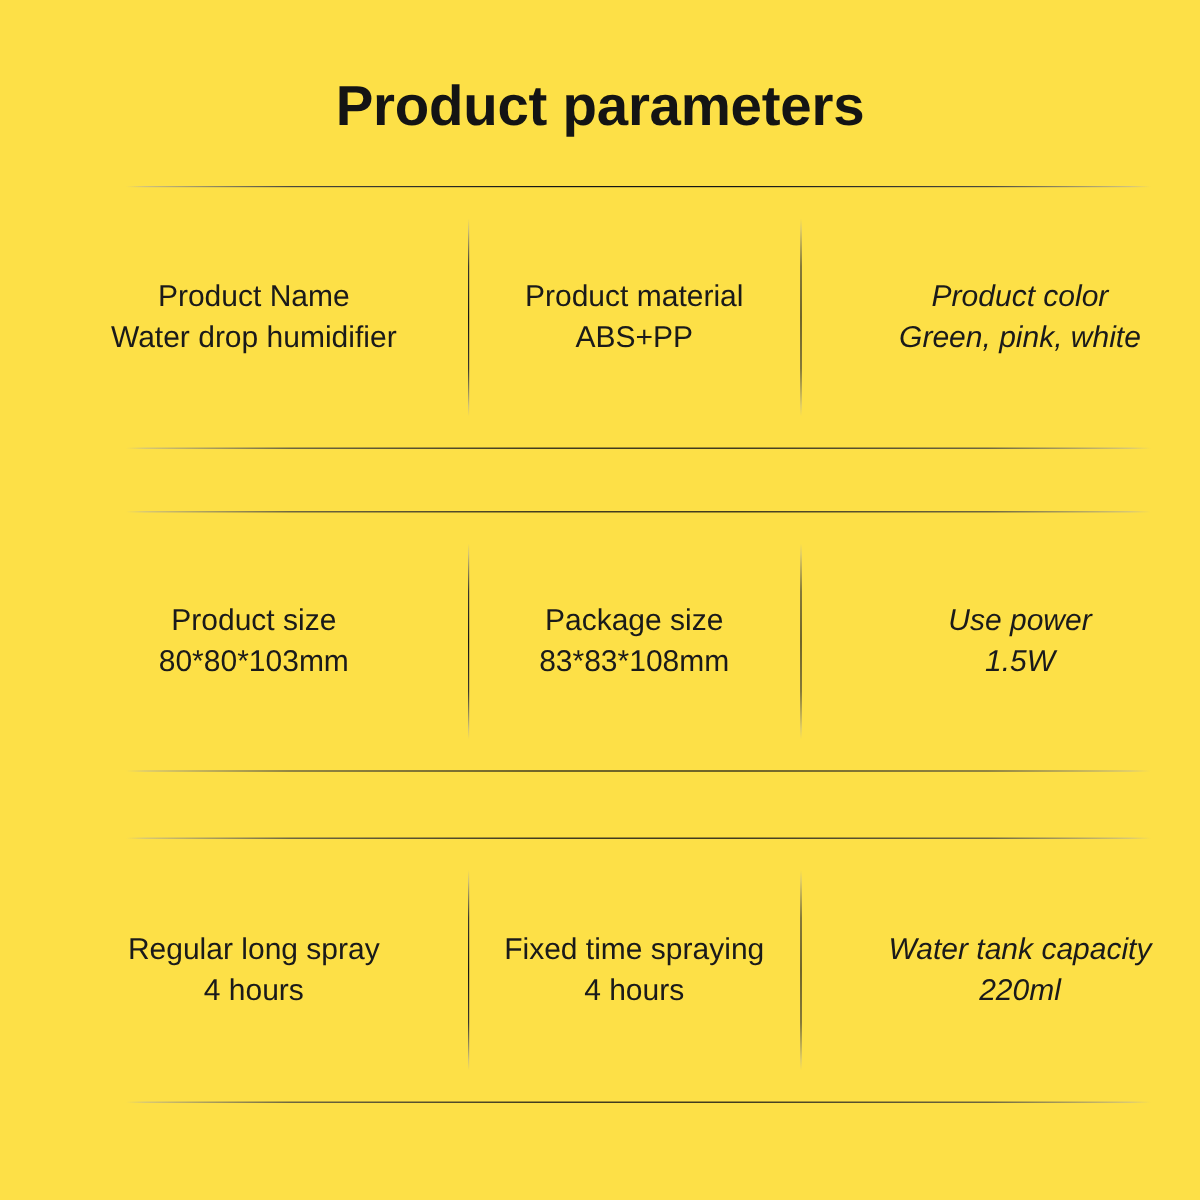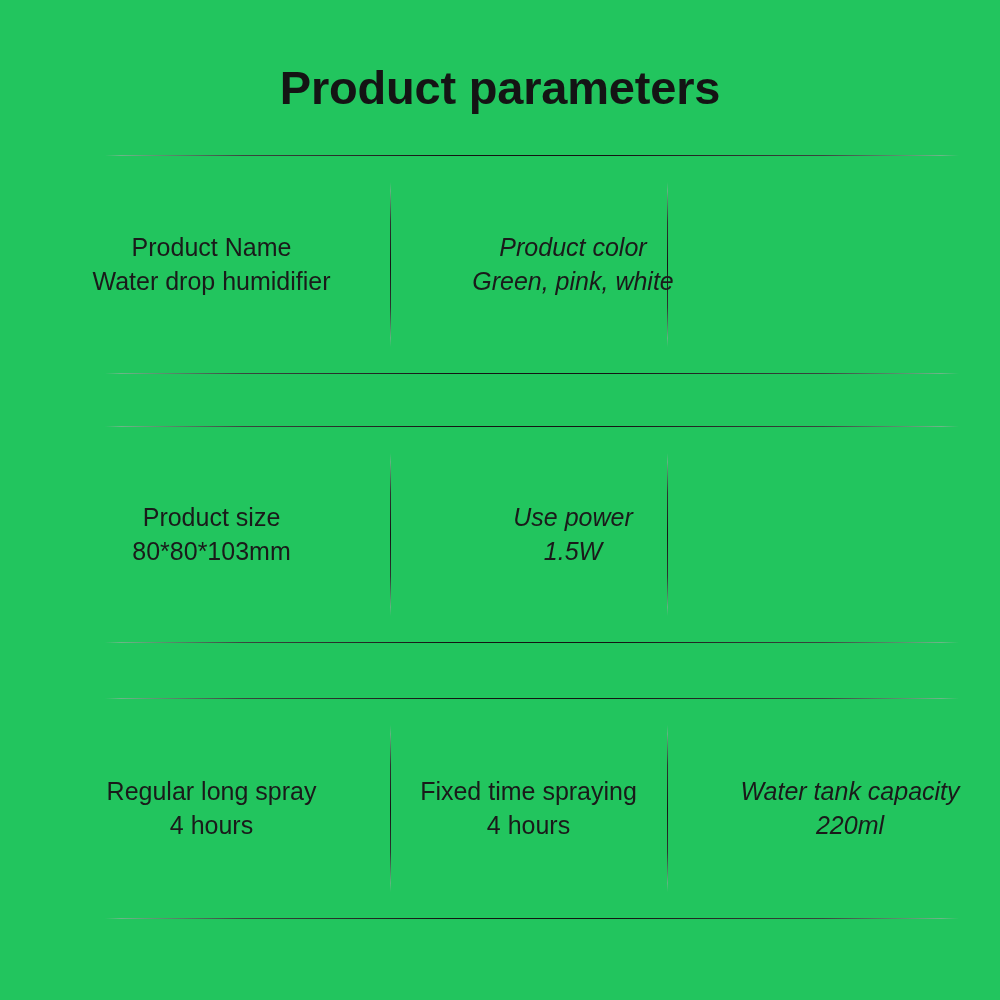--- a/index.html
+++ b/index.html
@@ -14,21 +14,21 @@
     font-family: "Liberation Sans", sans-serif;
     color: #1a1a1a;
     -webkit-font-smoothing: antialiased;
     overflow: hidden;
   }
 
   .page {
     position: relative;
     width: 1000px;
     height: 1000px;
-    background: #22c55e;
+    background: #fde047;
   }
 
   
   .page-title {
     position: absolute;
     top: 62px;
     left: 0;
     width: 1000px;
     text-align: center;
     font-size: 47px;
@@ -137,40 +137,48 @@
 
     <div class="row row-1">
       <div class="vrule vrule-a"></div>
       <div class="vrule vrule-b"></div>
 
       <div class="cell cell-1">
         <div class="cell-label">Product Name</div>
         <div class="cell-value">Water drop humidifier</div>
       </div>
 
+      <div class="cell cell-2">
+        <div class="cell-label">Product material</div>
+        <div class="cell-value">ABS+PP</div>
+      </div>
 
       <div class="cell cell-3">
         <div class="cell-label">Product color</div>
         <div class="cell-value">Green, pink, white</div>
       </div>
     </div>
 
     <div class="hrule"></div>
     <div class="gap-1"></div>
     <div class="hrule"></div>
 
     <div class="row row-2">
       <div class="vrule vrule-a"></div>
       <div class="vrule vrule-b"></div>
 
       <div class="cell cell-1">
         <div class="cell-label">Product size</div>
         <div class="cell-value">80*80*103mm</div>
       </div>
 
+      <div class="cell cell-2">
+        <div class="cell-label">Package size</div>
+        <div class="cell-value">83*83*108mm</div>
+      </div>
 
       <div class="cell cell-3">
         <div class="cell-label">Use power</div>
         <div class="cell-value">1.5W</div>
       </div>
     </div>
 
     <div class="hrule"></div>
     <div class="gap-2"></div>
     <div class="hrule"></div>

